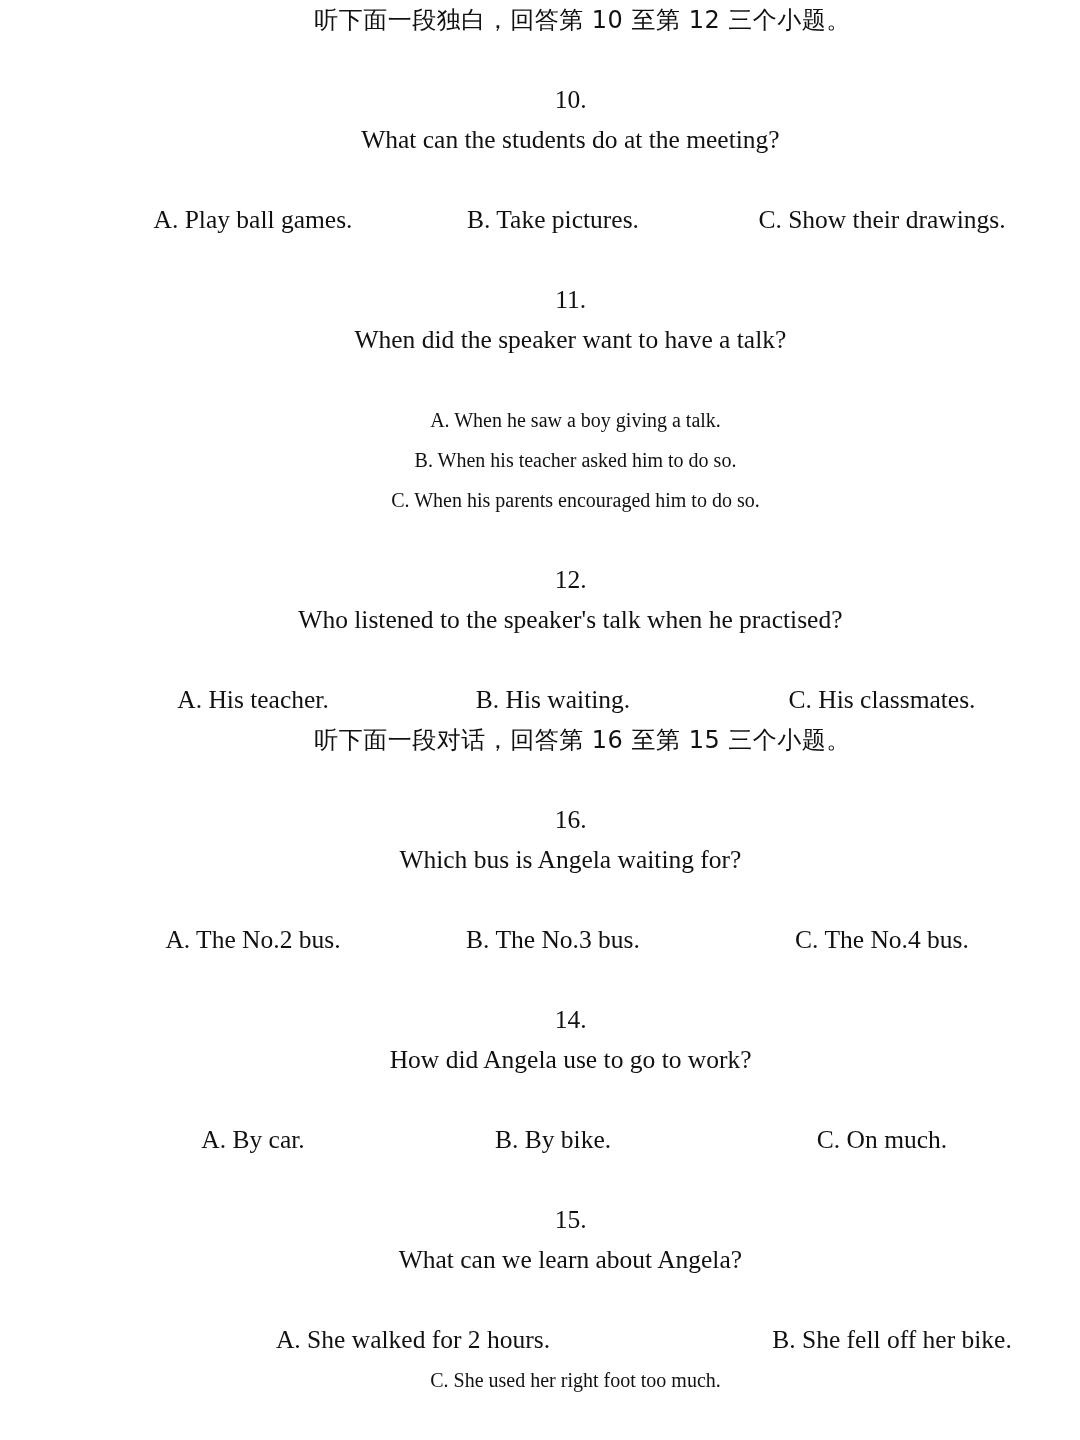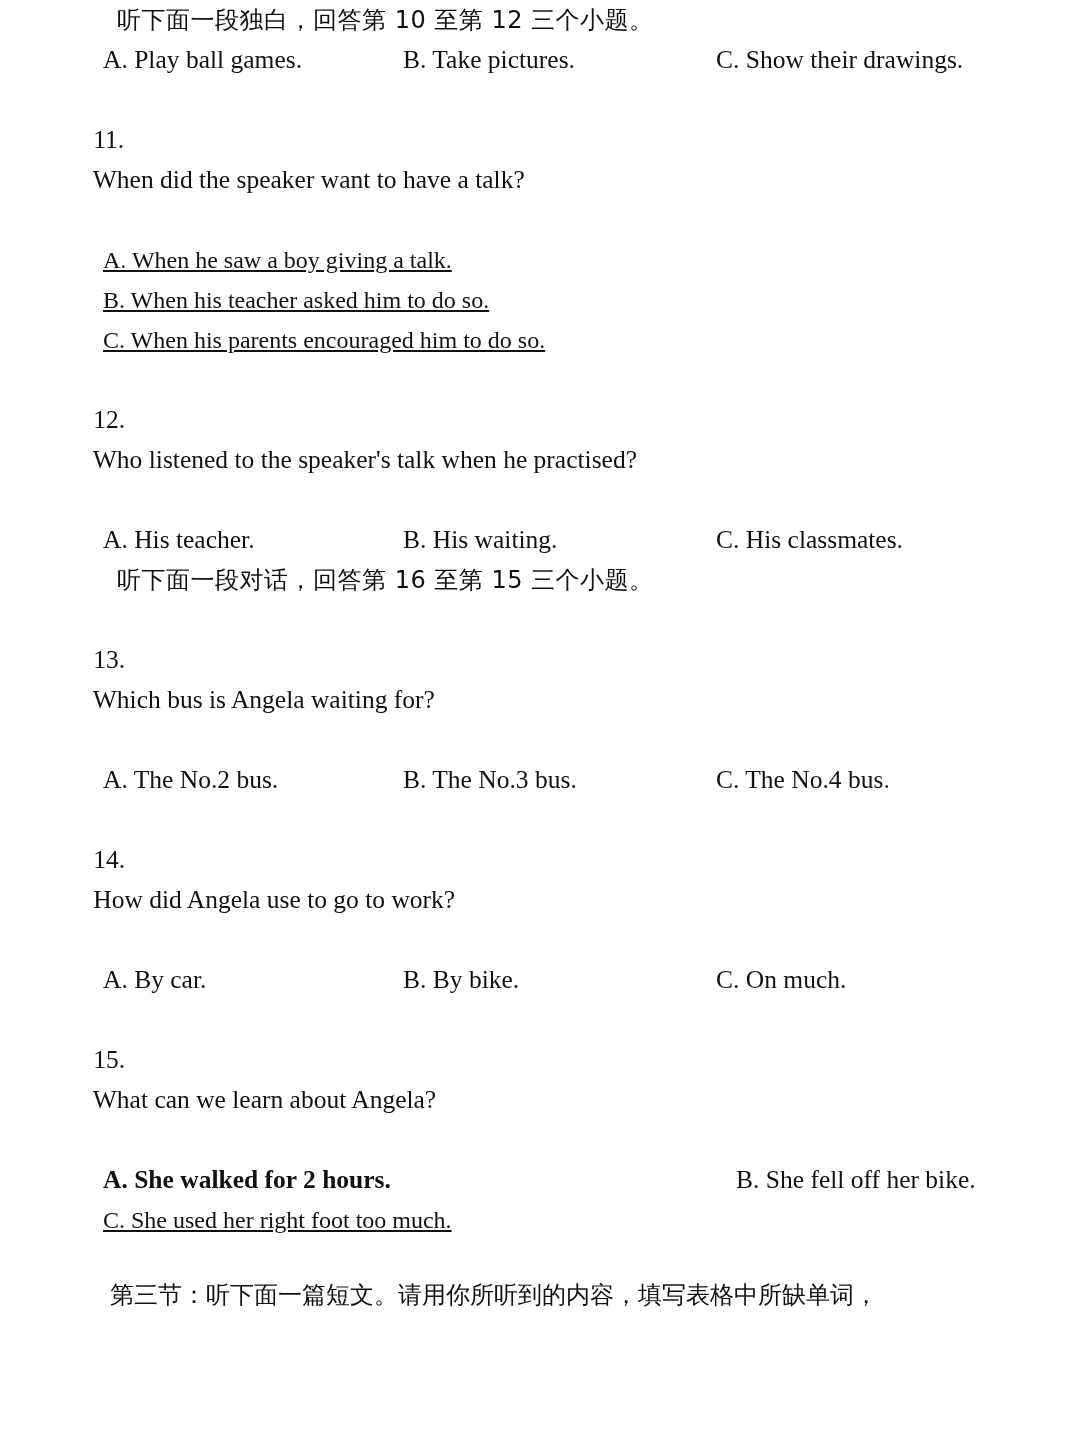--- a/index.html
+++ b/index.html
@@ -17,46 +17,46 @@
   }
   .page {
     position: relative;
     width: 1080px;
     height: 1440px;
     padding: 0;
     box-sizing: border-box;
   }
   .block {
     padding: 0 32px 0 55px;
+    text-align: center;
   }
   .line {
     font-size: 25.5px;
     line-height: 40px;
     white-space: pre;
   }
   .cn {
     font-family: "DejaVu Sans", "Liberation Sans", sans-serif;
     font-size: 24px;
     letter-spacing: 0.5px;
   }
   .opt-row {
     display: flex;
     padding-left: 48px;
     font-size: 25.5px;
     line-height: 40px;
   }
   .opt-a { width: 300px; }
   .opt-b { width: 300px; }
   .opt-c { flex: 1; margin-left: 13px; }
-  .opt-a-wide { width: 620px; font-weight: bold; }
+  .opt-a-wide { width: 620px; }
   .sub-opt {
     padding-left: 48px;
-    font-size: 24px;
+    font-size: 20px;
     line-height: 40px;
-    text-decoration: underline;
   }
   .center-cn {
     padding-left: 62px;
   }
   .gap-lg { height: 34px; }
   .sec-sub {
     font-family: "DejaVu Sans", "Liberation Sans", sans-serif;
     font-size: 24px;
     padding-left: 110px;
     line-height: 42px;
@@ -64,20 +64,24 @@
 </style>
 </head>
 <body>
 
 <div class="page">
 
   <div class="block">
 
     <div class="line cn center-cn">听下面一段独白，回答第 10 至第 12 三个小题。</div>
 
+    <div class="line">
+      <span>10.</span>
+      <span>What can the students do at the meeting?</span>
+    </div>
     <div class="opt-row">
       <span class="opt-a">A. Play ball games.</span>
       <span class="opt-b">B. Take pictures.</span>
       <span class="opt-c">C. Show their drawings.</span>
     </div>
 
     <div class="line">
       <span>11.</span>
       <span>When did the speaker want to have a talk?</span>
     </div>
@@ -91,21 +95,21 @@
     </div>
     <div class="opt-row">
       <span class="opt-a">A. His teacher.</span>
       <span class="opt-b">B. His waiting.</span>
       <span class="opt-c">C. His classmates.</span>
     </div>
 
     <div class="line cn center-cn">听下面一段对话，回答第 16 至第 15 三个小题。</div>
 
     <div class="line">
-      <span>13.</span>
+      <span>16.</span>
       <span>Which bus is Angela waiting for?</span>
     </div>
     <div class="opt-row">
       <span class="opt-a">A. The No.2 bus.</span>
       <span class="opt-b">B. The No.3 bus.</span>
       <span class="opt-c">C. The No.4 bus.</span>
     </div>
 
     <div class="line">
       <span>14.</span>

